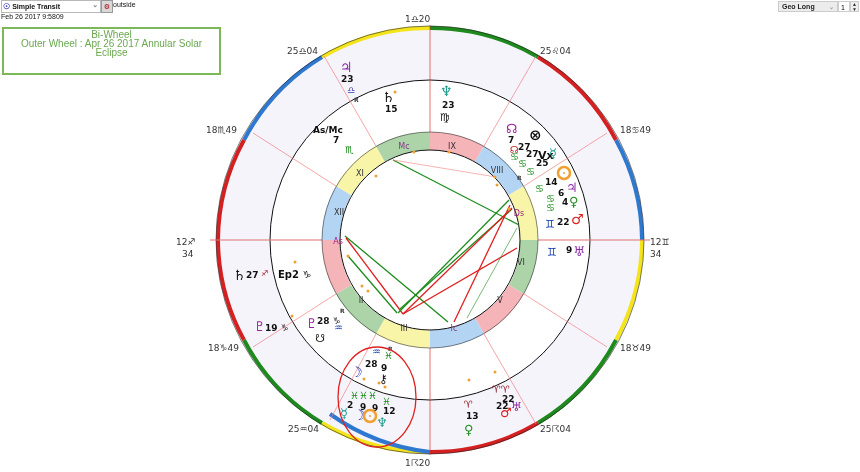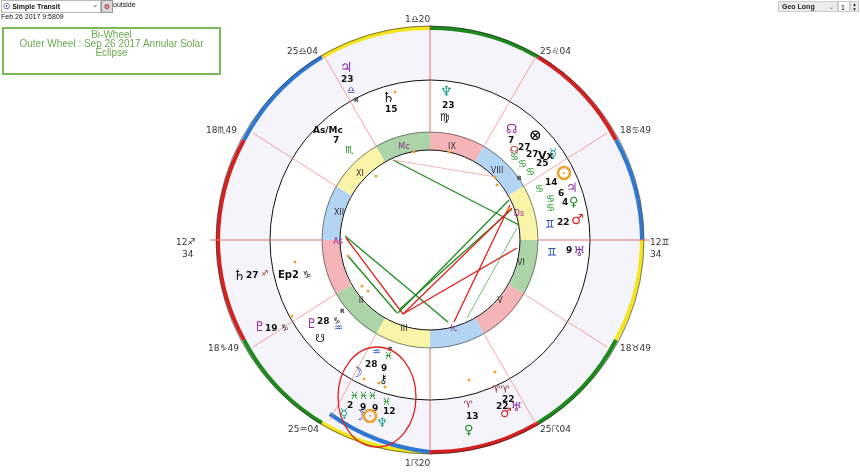--- a/index.html
+++ b/index.html
@@ -25,21 +25,21 @@
   <span class="ico">☉</span>
   <span>Simple Transit</span>
   <span class="chev">⌄</span>
 </div>
 <div class="outside-btn"><span>⚙</span></div>
 <div class="outside-label">outside</div>
 <div class="datetime">Feb 26 2017 9:5809</div>
 
 <div class="infobox">
   <div>Bi-Wheel</div>
-  <div>Outer Wheel : Sep 26 2017 Annular Solar Eclipse</div>
+  <div>Outer Wheel : Apr 26 2017 Annular Solar Eclipse</div>
 </div>
 
 <div class="geo">
   <span>Geo Long</span>
   <span class="chev">⌄</span>
 </div>
 <div class="spin-val">1</div>
 <div class="spin">▲<br>▼</div>
 
 <svg width="860" height="472" viewBox="0 0 860 472">

